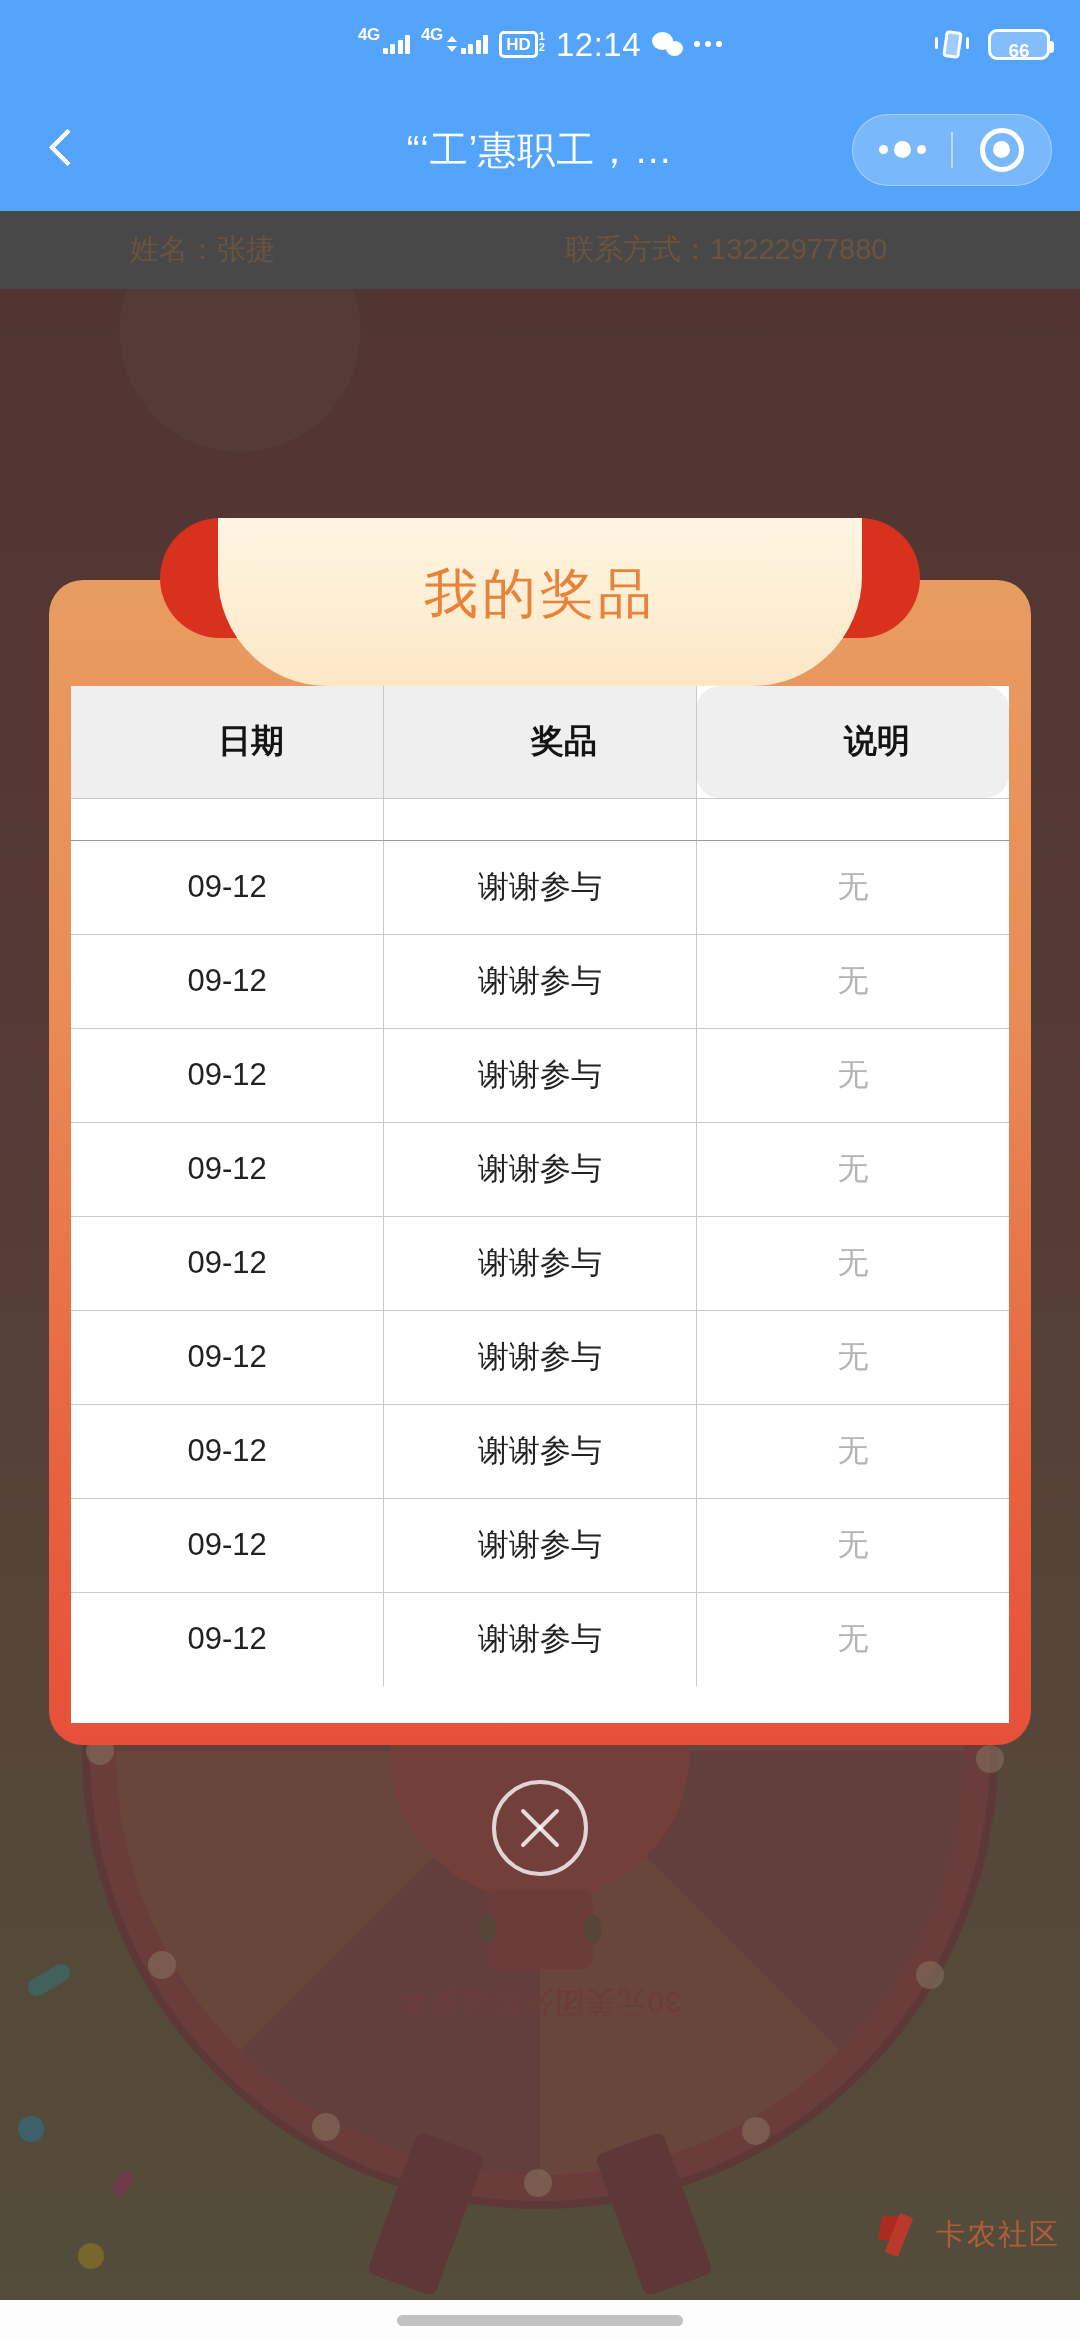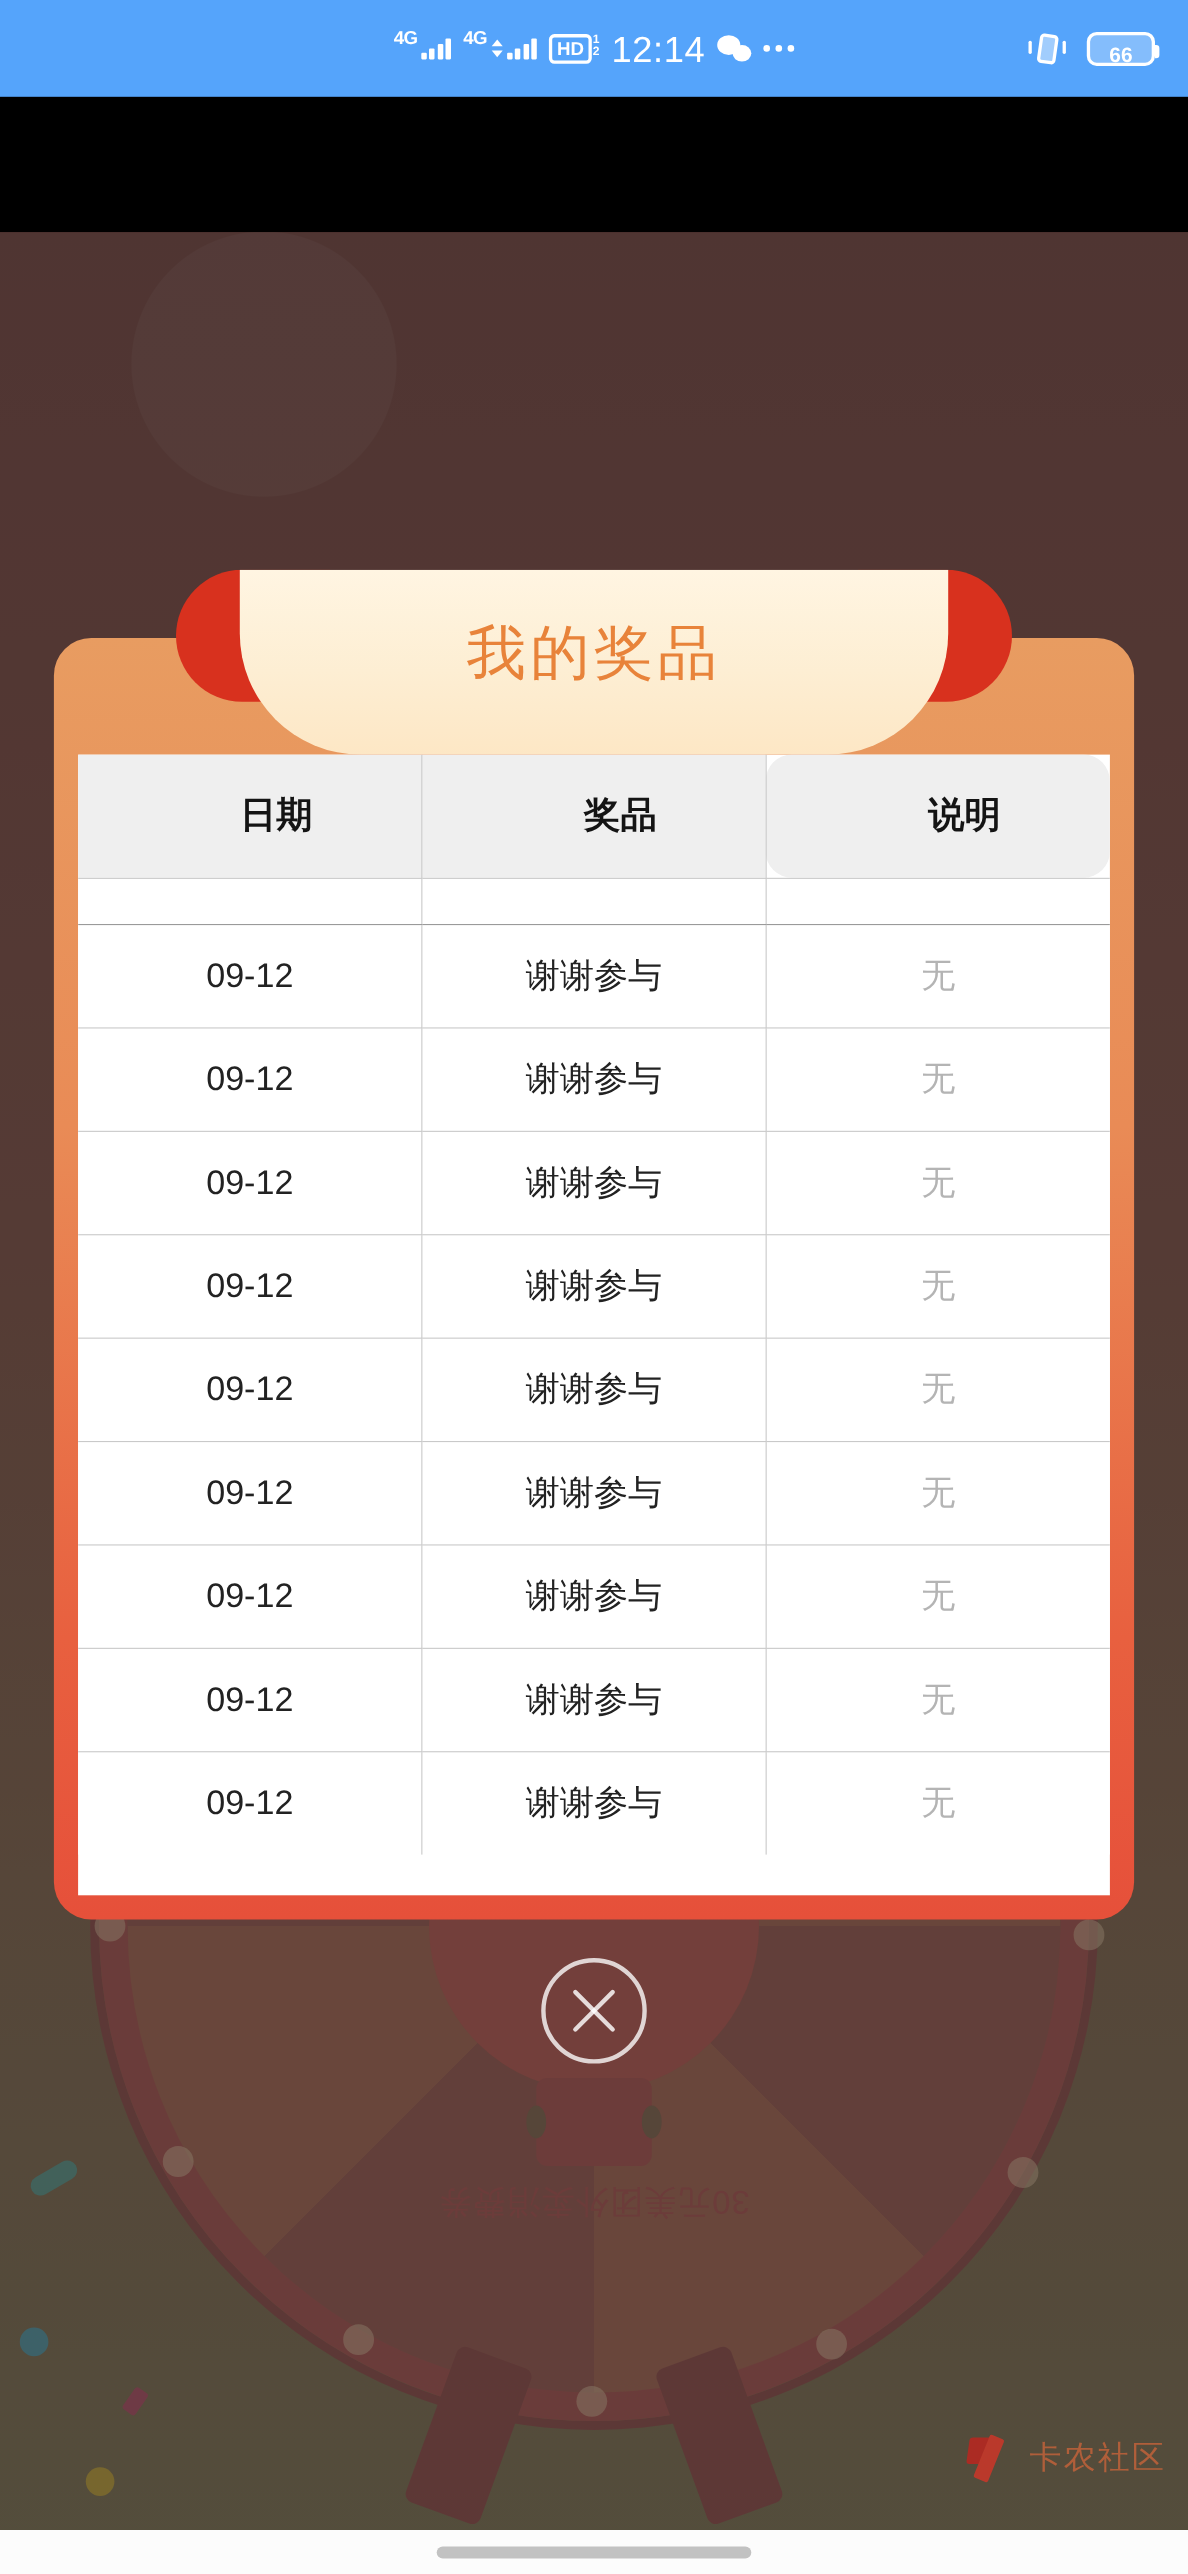--- a/index.html
+++ b/index.html
@@ -220,20 +220,24 @@
             background:#fcfcfc; display:flex; align-items:center; justify-content:center; }
   .homebar i{ display:block; width:286px; height:11px; background:#c2c2c2; border-radius:6px; }
 </style>
 </head>
 <body>
 
 <div id="root">
 
   <div class="page">
 
+    <div class="topinfo">
+      <span class="f1">姓名：张捷</span>
+      <span class="f2">联系方式：13222977880</span>
+    </div>
 
     <div class="wheel-wrap">
       <div class="wheel"></div>
       <div class="wheel-dots">
         <i style="left:444px;top:-6px"></i>
           <i style="left:680px;top:62px"></i>
         <i style="left:846px;top:236px"></i>
           <i style="left:886px;top:444px"></i>
         <i style="left:826px;top:660px"></i>
           <i style="left:652px;top:816px"></i>
@@ -389,18 +393,35 @@
     <div class="sb-right">
       <span class="vib">
           <span class="vib-body"></span>
         </span>
       <span class="batt">
         <span>66</span>
       </span>
     </div>
   </div>
 
+  <div class="navbar">
+    <span class="nav-back"></span>
+    <span class="nav-title">“‘工’惠职工，…</span>
+    <span class="nav-caps">
+      <span class="caps-dots">
+          <i></i>
+          <i></i>
+          <i></i>
+        </span>
+      <span class="caps-div"></span>
+      <span class="caps-target">
+        <span class="t-outer">
+            <span class="t-inner"></span>
+          </span>
+      </span>
+    </span>
+  </div>
 
   <div class="homebar">
     <i></i>
   </div>
 
 </div>
 
 </body></html>

